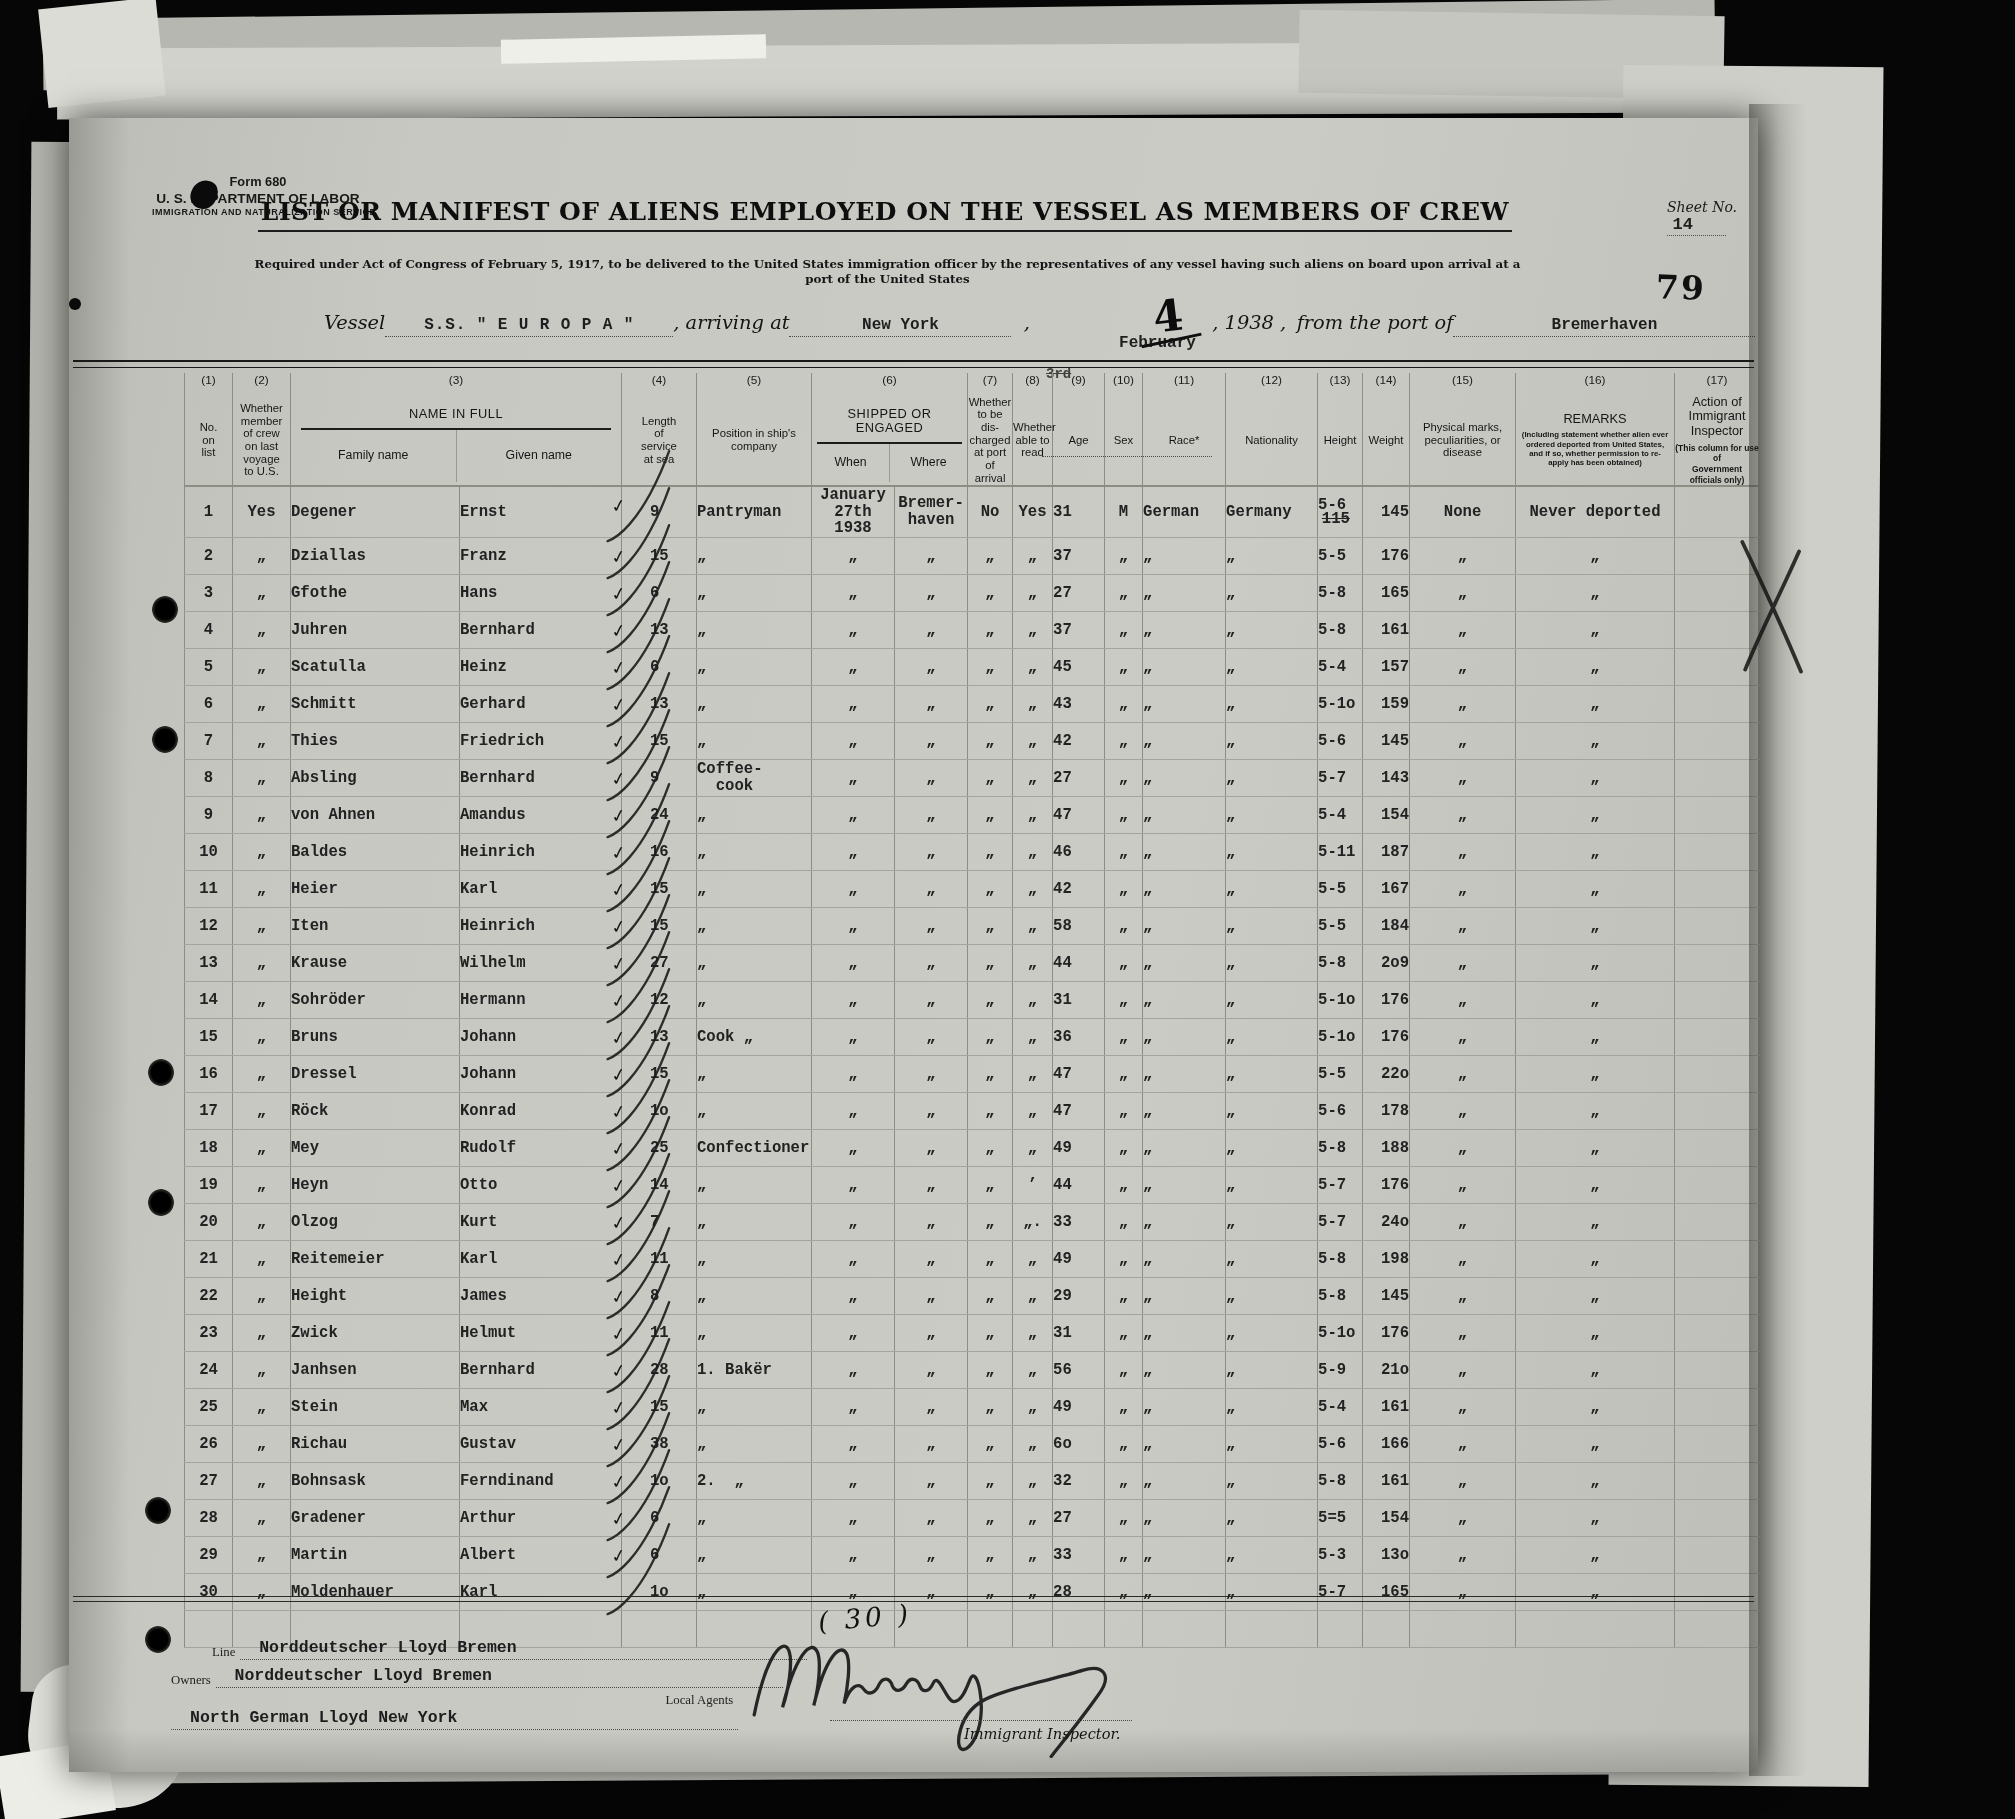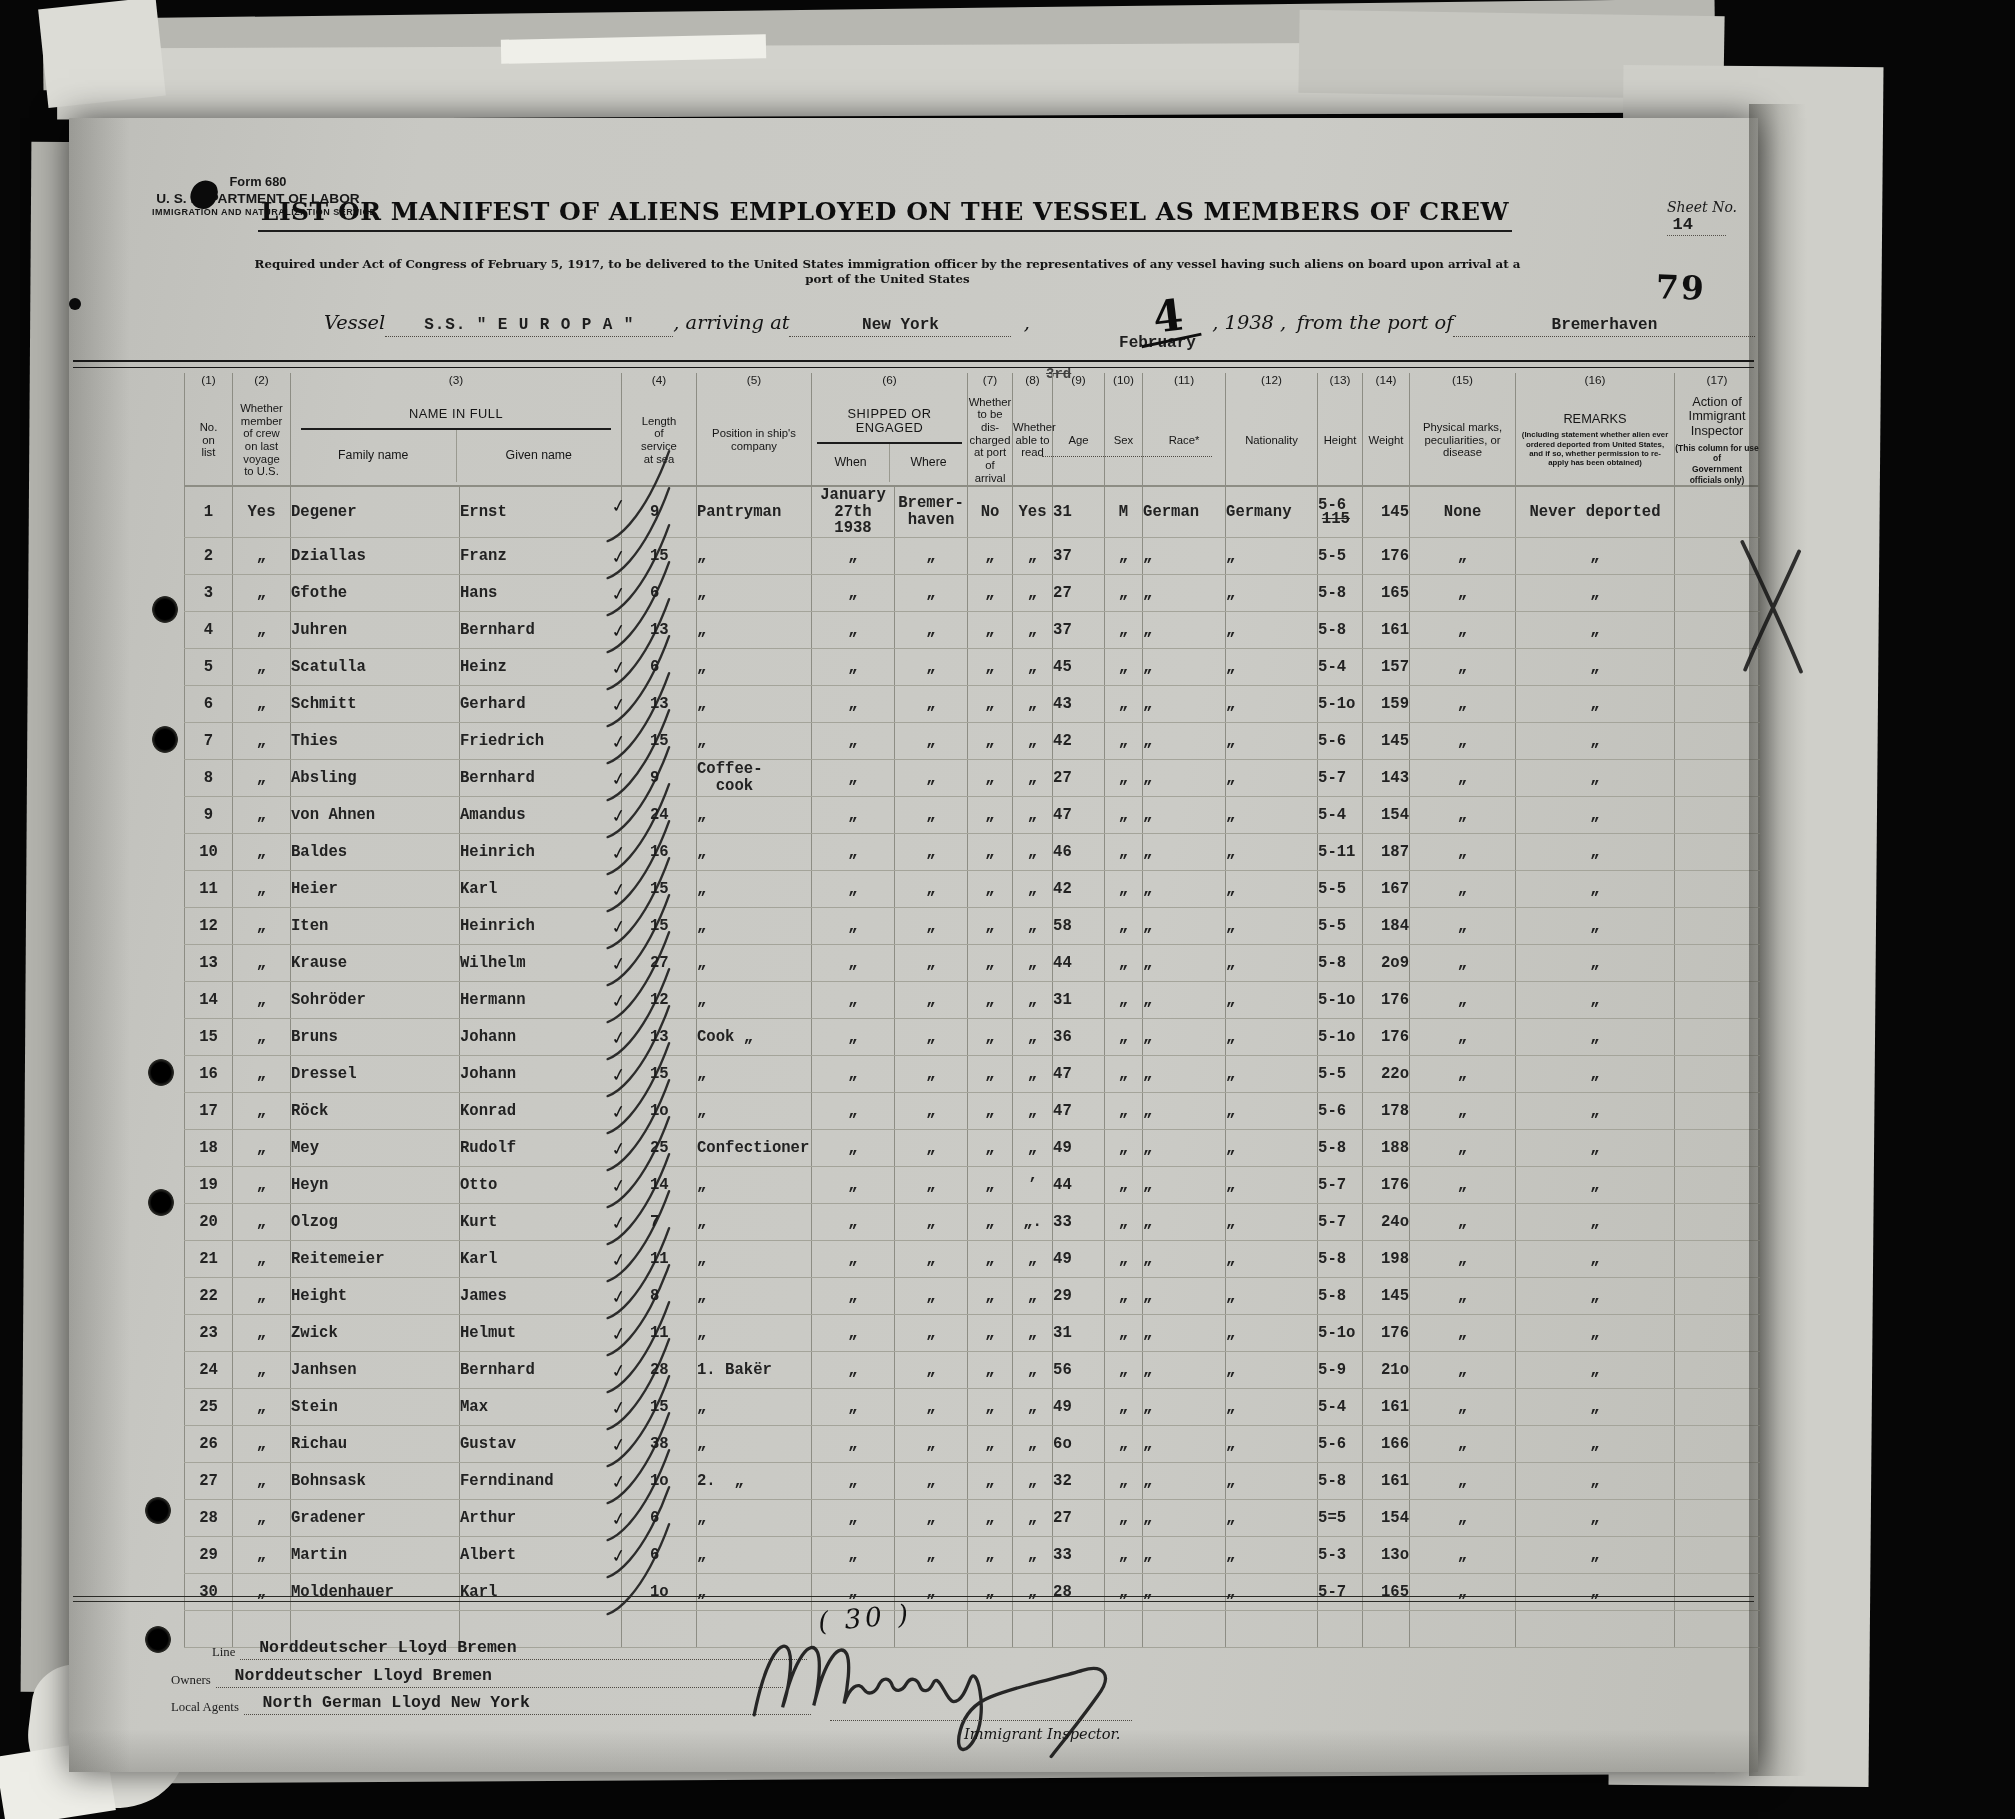--- a/index.html
+++ b/index.html
@@ -1002,21 +1002,21 @@
     <div id="count-note">( 30 )</div>
 
     <div class="fline" style="left:102px;top:1520px;margin-left:41px;">
       <span class="flbl">Line</span>
       <span class="fval">Norddeutscher Lloyd Bremen</span>
     </div>
     <div class="fline" style="left:102px;top:1548px;">
       <span class="flbl">Owners</span>
       <span class="fval">Norddeutscher Lloyd Bremen</span>
     </div>
-    <div class="fline" style="left:102px;top:1575px;">
+    <div class="fline" style="left:102px;top:1575px;flex-direction:column;">
       <span class="flbl">Local Agents</span>
       <span class="fval">North German Lloyd New York</span>
     </div>
 
     <div id="sig">
       <svg width="454" height="161" viewBox="0 0 960 340">
         <path d="M30,230 C55,105 92,62 104,96 C112,120 102,180 90,214
                  C116,108 150,66 164,98 C172,118 166,176 156,210
                  C180,110 212,74 226,102 C234,122 228,172 220,206
                  C232,172 250,158 262,176 C272,190 286,184 294,166

